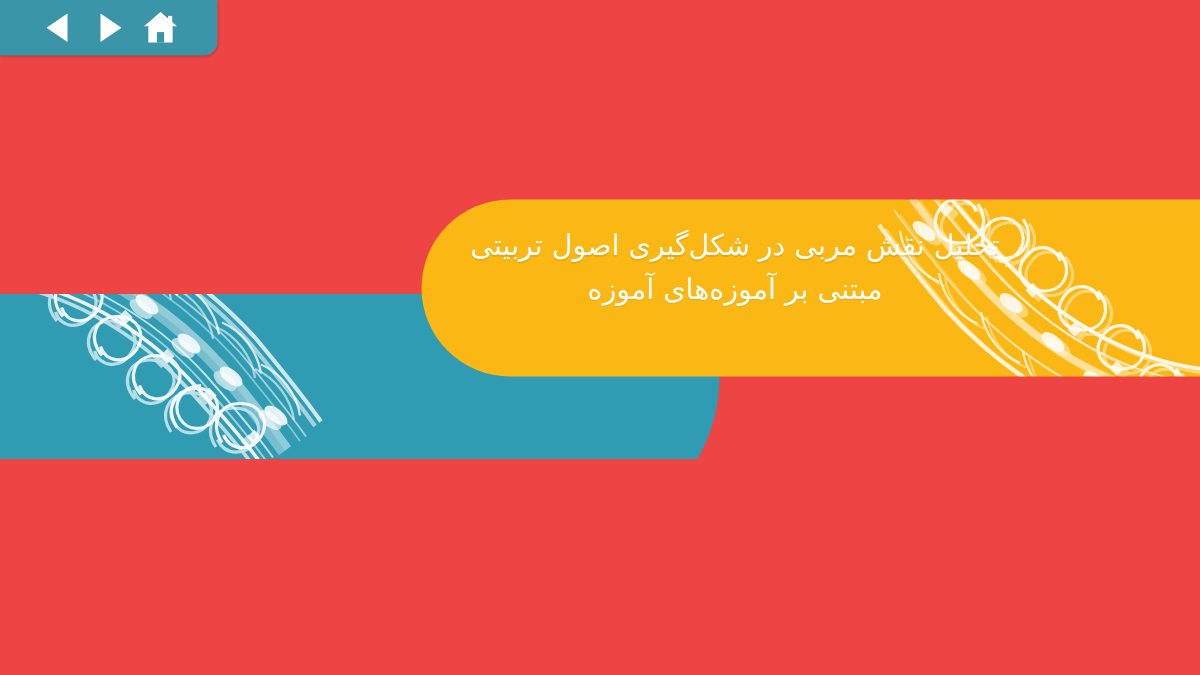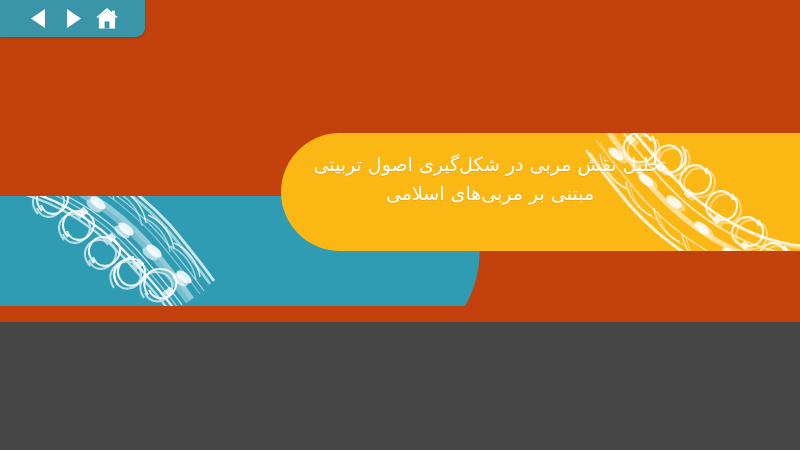--- a/index.html
+++ b/index.html
@@ -3,23 +3,23 @@
 <meta charset="utf-8">
 <style>
   html, body {
     margin: 0;
     padding: 0;
     background: #474747;
   }
   #slide {
     position: relative;
     width: 800px;
-    height: 322px;
+    height: 450px;
     overflow: hidden;
-    background: #c2410c;
+    background: #ef4444;
     font-family: "DejaVu Sans", sans-serif;
   }
 
   
   .shapes-layer {
     position: absolute;
     inset: 0;
     width: 800px;
     height: 450px;
   }
@@ -148,21 +148,21 @@
         </g>
         <g transform="translate(802,128) scale(-1,1)" color="#FFFFFF" opacity="0.92">
           <use href="#arabesque-motif"></use>
         </g>
       </g>
     </g>
   </svg>
 
   <div class="title-block">
     <span class="title-line">تحلیل نقش مربی در شکل‌گیری اصول تربیتی</span>
-    <span class="title-line">مبتنی بر مربی‌های اسلامی</span>
+    <span class="title-line">مبتنی بر آموزه‌های آموزه</span>
   </div>
 
   <div class="navbar">
 
     <button class="nav-btn" title="Previous">
       <span>
         <svg width="16" height="19" viewBox="0 0 16 19" xmlns="http://www.w3.org/2000/svg">
           <polygon points="14,0 14,19 0,9.5" fill="#ffffff"></polygon>
         </svg>
       </span>

